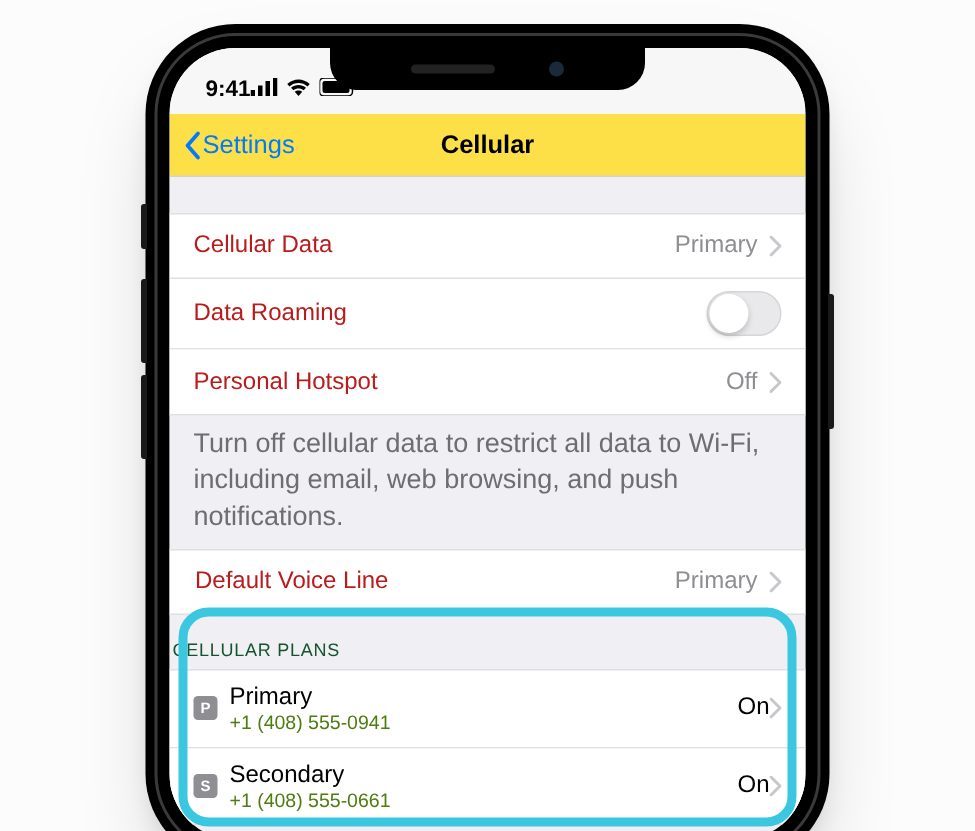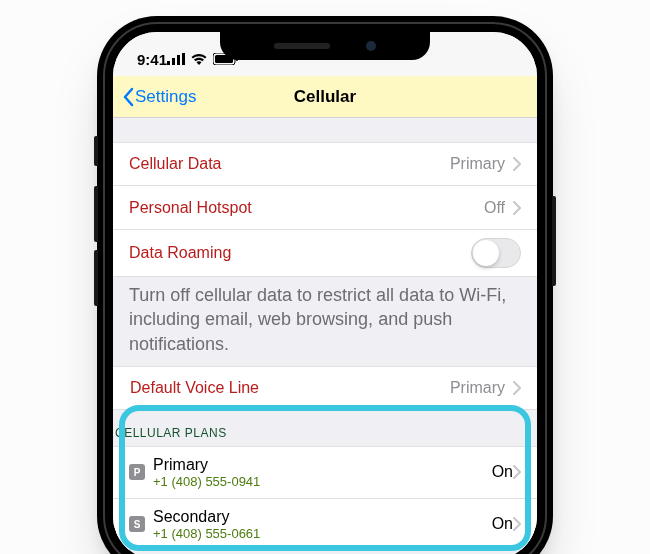--- a/index.html
+++ b/index.html
@@ -73,21 +73,21 @@
     background:#f7f7f8;
   }
   .status-right { display:flex; align-items:center; gap:6px; }
 
   .navbar {
     height: 42px;
     display:flex;
     align-items:center;
     justify-content:center;
     position:relative;
-    background:#fef9c3;
+    background:#fde047;
     border-bottom:1px solid #d1d1d5;
   }
   .nav-back {
     position:absolute;
     left:8px;
     display:flex;
     align-items:center;
     color:#007aff;
     font-size:17px;
   }
@@ -220,34 +220,34 @@
         <span class="label">Cellular Data</span>
         <span class="value">Primary</span>
         <span class="chevron">
             <svg viewBox="0 0 8 14">
               <path d="M1 1 L7 7 L1 13" stroke="#c7c7cc" stroke-width="2" fill="none" stroke-linecap="round" stroke-linejoin="round"></path>
             </svg>
           </span>
       </div>
 
       <div class="cell">
-        <span class="label">Personal Hotspot</span>
-        <span class="value">Off</span>
-        <span class="chevron">
-            <svg viewBox="0 0 8 14">
-              <path d="M1 1 L7 7 L1 13" stroke="#c7c7cc" stroke-width="2" fill="none" stroke-linecap="round" stroke-linejoin="round"></path>
-            </svg>
-          </span>
-      </div>
-
-      <div class="cell">
         <span class="label">Data Roaming</span>
         <div class="switch">
             <div class="knob"></div>
           </div>
+      </div>
+
+      <div class="cell">
+        <span class="label">Personal Hotspot</span>
+        <span class="value">Off</span>
+        <span class="chevron">
+            <svg viewBox="0 0 8 14">
+              <path d="M1 1 L7 7 L1 13" stroke="#c7c7cc" stroke-width="2" fill="none" stroke-linecap="round" stroke-linejoin="round"></path>
+            </svg>
+          </span>
       </div>
 
       <div class="footer-note">Turn off cellular data to restrict all data to Wi-Fi, including email, web browsing, and push notifications.</div>
 
       <div class="cell" style="border-top:1px solid #e0e0e3;padding-left:17px;">
         <span class="label">Default Voice Line</span>
         <span class="value">Primary</span>
         <span class="chevron">
             <svg viewBox="0 0 8 14">
               <path d="M1 1 L7 7 L1 13" stroke="#c7c7cc" stroke-width="2" fill="none" stroke-linecap="round" stroke-linejoin="round"></path>

